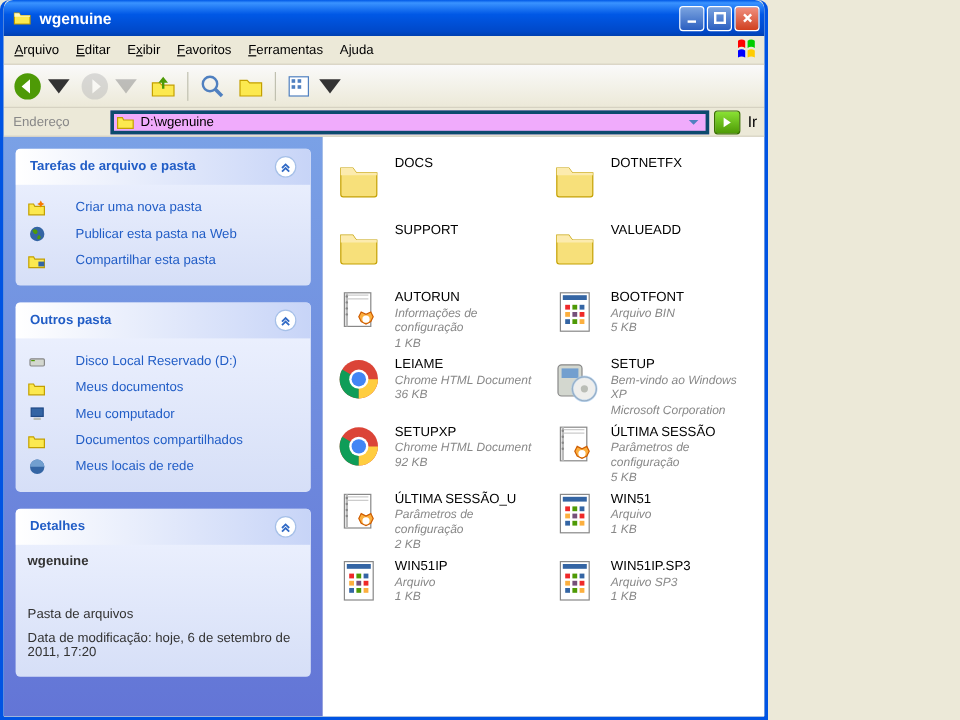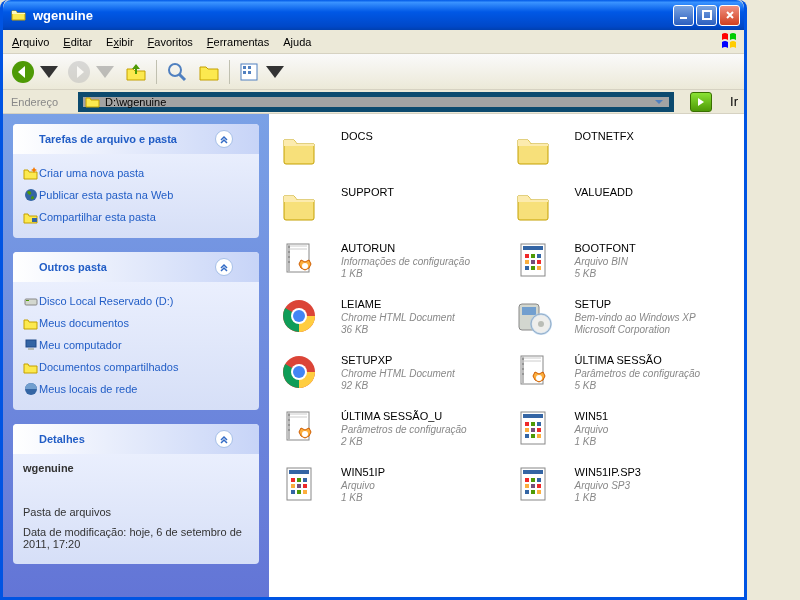--- a/index.html
+++ b/index.html
@@ -9,62 +9,62 @@
   .titlebar { height: 30px; background: linear-gradient(to bottom, #0058e6 0%, #3a93ff 8%, #0058e6 40%, #0048c8 88%, #0040b0 100%); display: flex; align-items: center; padding: 0 4px; border-radius: 8px 8px 0 0; position: relative; }
   .titlebar-icon { width: 16px; height: 16px; margin: 0 4px; }
   .titlebar-text { color: #fff; font-size: 13px; font-weight: bold; flex: 1; padding-left: 2px; }
   .titlebar-buttons { display: flex; gap: 2px; }
   .titlebar-btn { width: 21px; height: 21px; border-radius: 3px; border: 1px solid #fff; display: flex; align-items: center; justify-content: center; cursor: pointer; }
   .titlebar-btn.min, .titlebar-btn.max { background: linear-gradient(to bottom, #7ba4e0, #2b5fc0); }
   .titlebar-btn.close { background: linear-gradient(to bottom, #f09080, #d04020); }
   .titlebar-btn svg { width: 12px; height: 12px; }
 
   
-  .window { width: 747px; height: 600px; border: 3px solid #0054e3; border-top: none; border-radius: 8px 8px 0 0; overflow: hidden; display: flex; flex-direction: column; }
+  .window { width: 640px; height: 600px; border: 3px solid #0054e3; border-top: none; border-radius: 8px 8px 0 0; overflow: hidden; display: flex; flex-direction: column; }
 
   
   .menubar { height: 24px; background: #ece9d8; display: flex; align-items: center; padding: 0 2px; border-bottom: 1px solid #d6d2c2; position: relative; }
   .menu-item { font-size: 11px; padding: 3px 7px; cursor: pointer; }
   .menu-item u { text-decoration: underline; }
   .winflag { position: absolute; right: 4px; top: 2px; width: 20px; height: 18px; }
 
   
   .toolbar { height: 36px; background: linear-gradient(to bottom, #fafafa, #ece9d8); display: flex; align-items: center; padding: 0 6px; border-bottom: 1px solid #d6d2c2; gap: 2px; }
   .tool-btn { display: flex; align-items: center; justify-content: center; height: 30px; min-width: 30px; border-radius: 3px; cursor: pointer; padding: 0 2px; }
   .tool-sep { width: 1px; height: 24px; background: #c0c0b0; margin: 0 3px; }
   .tool-btn svg { width: 24px; height: 24px; }
   .dropdown-arrow { width: 8px; height: 8px; margin-left: 2px; }
 
   
-  .addressbar { height: 24px; background: #ece9d8; display: flex; align-items: center; padding: 0 4px; gap: 16px; border-bottom: 1px solid #d6d2c2; }
+  .addressbar { height: 24px; background: #ece9d8; display: flex; align-items: center; padding: 0 4px; gap: 4px; border-bottom: 1px solid #d6d2c2; }
   .addr-label { font-size: 11px; color: #888; padding: 0 4px; }
-  .addr-field { flex: 1; height: 20px; background: #a3a3a3; border: 5px solid #0c4a6e; display: flex; align-items: center; padding: 0 2px; gap: 4px; }
+  .addr-field { flex: 1; height: 20px; background: #f0abfc; border: 3px solid #0c4a6e; display: flex; align-items: center; padding: 0 2px; gap: 4px; margin-left: 26px; }
   .addr-field-icon { width: 16px; height: 16px; }
   .addr-field-text { font-size: 11px; flex: 1; }
   .addr-dd { width: 16px; height: 16px; display:flex; align-items:center; justify-content:center; }
   .go-btn { width: 22px; height: 20px; background: linear-gradient(to bottom, #8ae234, #4e9a06); border: 1px solid #3a7000; border-radius: 3px; display:flex; align-items:center; justify-content:center; cursor:pointer; }
   .go-label { font-size: 13px; padding: 0 2px; }
 
   
   .main { flex: 1; display: flex; overflow: hidden; }
   .sidebar { width: 266px; background: linear-gradient(to bottom, #7aa1e6, #6375d6); padding: 10px; overflow-y: auto; }
   .panel { background: linear-gradient(to bottom, #eff3ff, #d6dff7); border-radius: 4px; margin-bottom: 14px; overflow: hidden; }
-  .panel-header { background: linear-gradient(to right, #fff, #c7d4f7); padding: 6px 26px; display: flex; align-items: center; justify-content: space-between; cursor: pointer; }
+  .panel-header { background: linear-gradient(to right, #fff, #c7d4f7); padding: 6px 12px; display: flex; align-items: center; justify-content: space-between; cursor: pointer; }
   .panel-title { font-size: 11px; font-weight: bold; color: #215dc6; }
   .panel-chevron { width: 18px; height: 18px; border-radius: 50%; background: #fff; border: 1px solid #a6c0e8; display:flex; align-items:center; justify-content:center; }
   .panel-body { padding: 8px 10px 10px 10px; }
-  .task-link { display: flex; align-items: center; gap: 0; font-size: 11px; color: #215dc6; padding: 3px 0; cursor: pointer; }
+  .task-link { display: flex; align-items: center; gap: 24px; font-size: 11px; color: #215dc6; padding: 3px 0; cursor: pointer; }
   .task-icon { width: 16px; height: 16px; flex-shrink: 0; }
   .details-body { padding: 8px 10px 14px 10px; font-size: 11px; color: #333; }
   .details-name { font-weight: bold; margin-bottom: 2px; }
   .details-type { margin-bottom: 8px; margin-top: 32px; }
 
   .content { flex: 1; background: #fff; padding: 14px 10px; overflow: auto; }
   .file-grid { display: grid; grid-template-columns: 1fr 1fr; gap: 6px 12px; }
-  .file-item { display: flex; align-items: flex-start; gap: 22px; height: 50px; cursor: pointer; }
+  .file-item { display: flex; align-items: flex-start; gap: 10px; height: 50px; cursor: pointer; }
   .file-icon { width: 40px; height: 40px; flex-shrink: 0; display:flex; align-items:center; justify-content:center; }
   .file-text { font-size: 11px; line-height: 1.25; padding-top: 2px; }
   .file-name { color: #000; }
   .file-desc { color: #888; font-size: 10px; font-style: italic; }
 
   
 </style>
 </head>
 <body>
 

